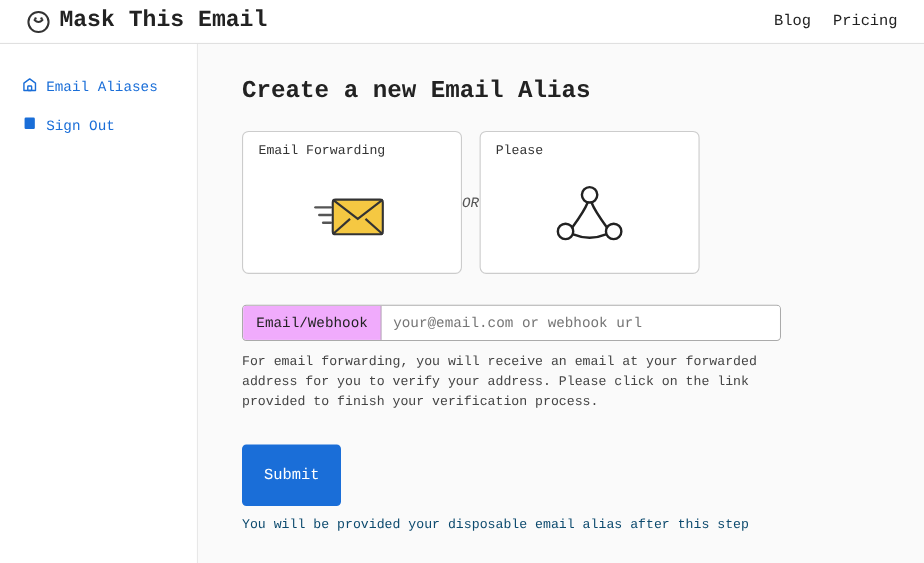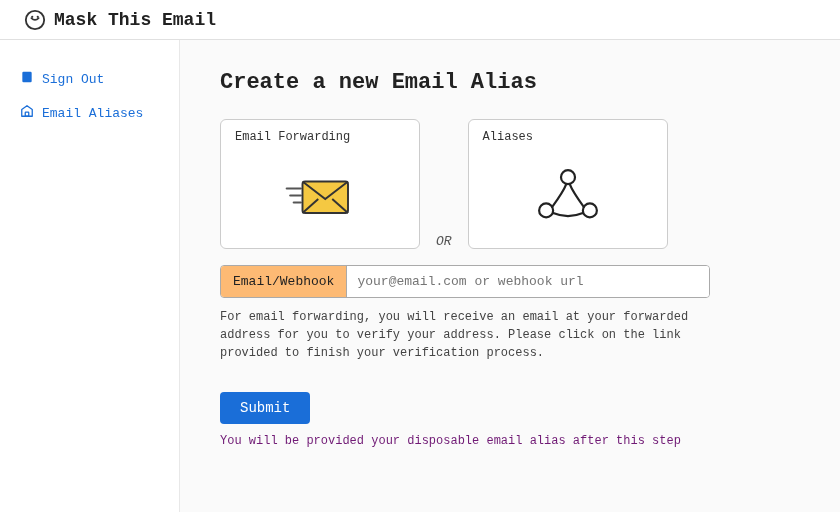--- a/index.html
+++ b/index.html
@@ -16,21 +16,21 @@
       justify-content: space-between;
       padding: 8px 24px;
       background: #fff;
       border-bottom: 1px solid #e0e0e0;
       height: 40px;
     }
     .header-logo {
       display: flex;
       align-items: center;
       gap: 8px;
-      font-size: 18px;
+      font-size: 21px;
       font-weight: bold;
       text-align: right;
     }
     .header-logo-icon {
       width: 22px;
       height: 22px;
     }
     .header-nav {
       display: flex;
       gap: 20px;
@@ -79,23 +79,22 @@
     .page-title {
       font-size: 22px;
       font-weight: bold;
       margin-bottom: 24px;
       font-family: 'Courier New', Courier, monospace;
     }
 
     
     .card-row {
       display: flex;
-      align-items: flex-end;
-      gap: 16px;
-      margin-bottom: 16px;
+      align-items: center;
+      margin-bottom: 28px;
     }
     .card {
       width: 200px;
       height: 130px;
       border: 1px solid #ccc;
       border-radius: 6px;
       background: #fff;
       display: flex;
       flex-direction: column;
       align-items: flex-start;
@@ -140,21 +139,21 @@
       display: flex;
       align-items: stretch;
       border: 1px solid #aaa;
       border-radius: 4px;
       overflow: hidden;
       margin-bottom: 10px;
       background: #fff;
     }
     .input-label-tag {
       padding: 8px 12px;
-      background: #fdba74;
+      background: #f0abfc;
       border-right: 1px solid #aaa;
       font-size: 13px;
       color: #222;
       white-space: nowrap;
       display: flex;
       align-items: center;
       font-family: Liberation Mono, monospace;
     }
     .input-field {
       flex: 1;
@@ -175,67 +174,71 @@
     .hint-text + .hint-text {
       margin-top: 2px;
     }
 
     
     .submit-btn {
       background: #1a6ed8;
       color: #fff;
       border: none;
       border-radius: 4px;
-      padding: 8px 20px;
+      padding: 20px 20px;
       font-size: 14px;
       cursor: pointer;
       margin-top: 20px;
       margin-bottom: 10px;
       font-family: 'Courier New', Courier, monospace;
     }
     .submit-hint {
       font-size: 12px;
-      color: #701a75;
+      color: #0c4a6e;
     }
   </style>
 </head>
 <body>
 
 <header class="header">
   <div class="header-logo">
     <svg class="header-logo-icon" viewBox="0 0 24 24" fill="none" xmlns="http://www.w3.org/2000/svg">
       <circle cx="12" cy="12" r="10" stroke="#333" stroke-width="2" fill="#fff"></circle>
       <path d="M8 10 Q12 14 16 10" stroke="#333" stroke-width="1.8" fill="none" stroke-linecap="round"></path>
       <circle cx="9" cy="8.5" r="1.2" fill="#333"></circle>
       <circle cx="15" cy="8.5" r="1.2" fill="#333"></circle>
     </svg>
     <span>Mask This Email</span>
   </div>
+  <nav class="header-nav">
+    <a href="#">Blog</a>
+    <a href="#">Pricing</a>
+  </nav>
 </header>
 
 <div class="layout">
 
   <aside class="sidebar">
-    <a class="sidebar-item" href="#">
-      <span class="sidebar-icon">
-        <svg width="14" height="14" viewBox="0 0 24 24" fill="#1a6ed8" stroke="#1a6ed8" stroke-width="0">
-          <rect x="4" y="3" width="16" height="18" rx="2" fill="#1a6ed8"></rect>
-        </svg>
-      </span>
-      <span>Sign Out</span>
-    </a>
     <a class="sidebar-item" href="#">
       <span class="sidebar-icon">
         <svg width="14" height="14" viewBox="0 0 24 24" fill="none" stroke="#1a6ed8" stroke-width="2.2" stroke-linecap="round" stroke-linejoin="round">
           <path d="M3 9.5L12 3l9 6.5V21H3V9.5z"></path>
           <rect x="9" y="14" width="6" height="7" rx="1"></rect>
         </svg>
       </span>
       <span>Email Aliases</span>
     </a>
+    <a class="sidebar-item" href="#">
+      <span class="sidebar-icon">
+        <svg width="14" height="14" viewBox="0 0 24 24" fill="#1a6ed8" stroke="#1a6ed8" stroke-width="0">
+          <rect x="4" y="3" width="16" height="18" rx="2" fill="#1a6ed8"></rect>
+        </svg>
+      </span>
+      <span>Sign Out</span>
+    </a>
   </aside>
 
   <main class="main">
     <h1 class="page-title">Create a new Email Alias</h1>
 
     <div class="card-row">
 
       <div class="card">
         <span class="card-label">Email Forwarding</span>
         <div class="card-icon-area">
@@ -252,21 +255,21 @@
 
             <line x1="20" y1="50" x2="38" y2="34" stroke="#333" stroke-width="2.2"></line>
             <line x1="72" y1="50" x2="54" y2="34" stroke="#333" stroke-width="2.2"></line>
           </svg>
         </div>
       </div>
 
       <div class="or-divider">OR</div>
 
       <div class="card" style="width:200px;">
-        <span class="card-label">Aliases</span>
+        <span class="card-label">Please</span>
         <div class="card-icon-area">
 
           <svg class="webhook-icon" viewBox="0 0 80 70" xmlns="http://www.w3.org/2000/svg">
 
             <circle cx="15" cy="52" r="8" fill="none" stroke="#222" stroke-width="2.5"></circle>
 
             <circle cx="65" cy="52" r="8" fill="none" stroke="#222" stroke-width="2.5"></circle>
 
             <circle cx="40" cy="14" r="8" fill="none" stroke="#222" stroke-width="2.5"></circle>
 

